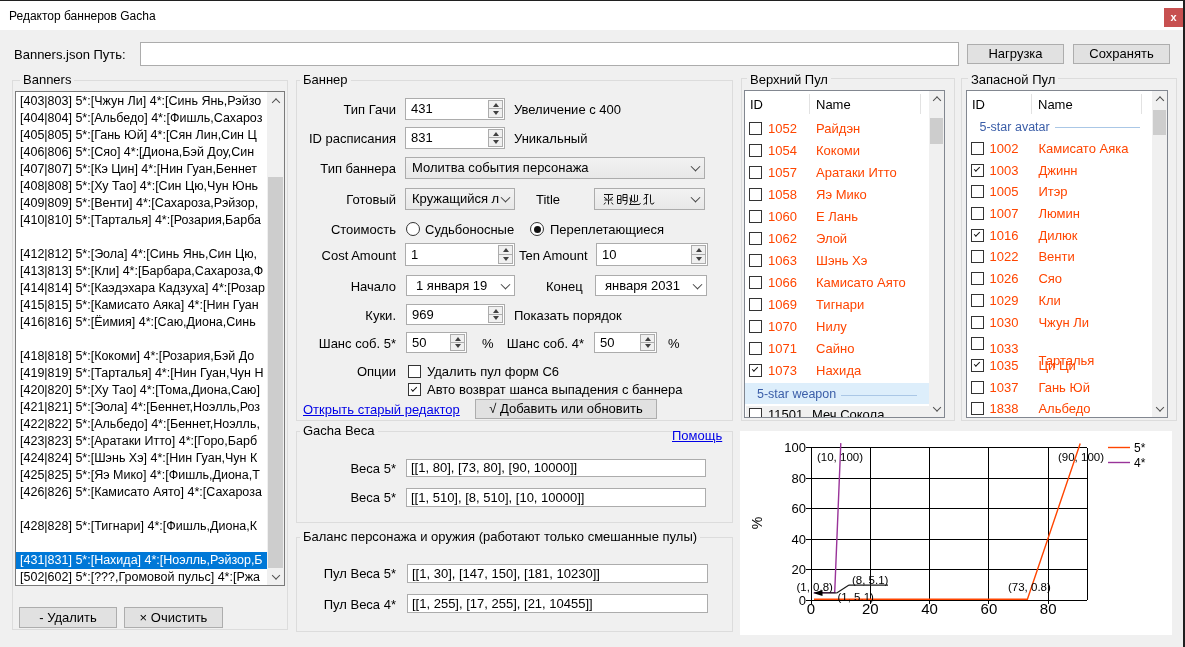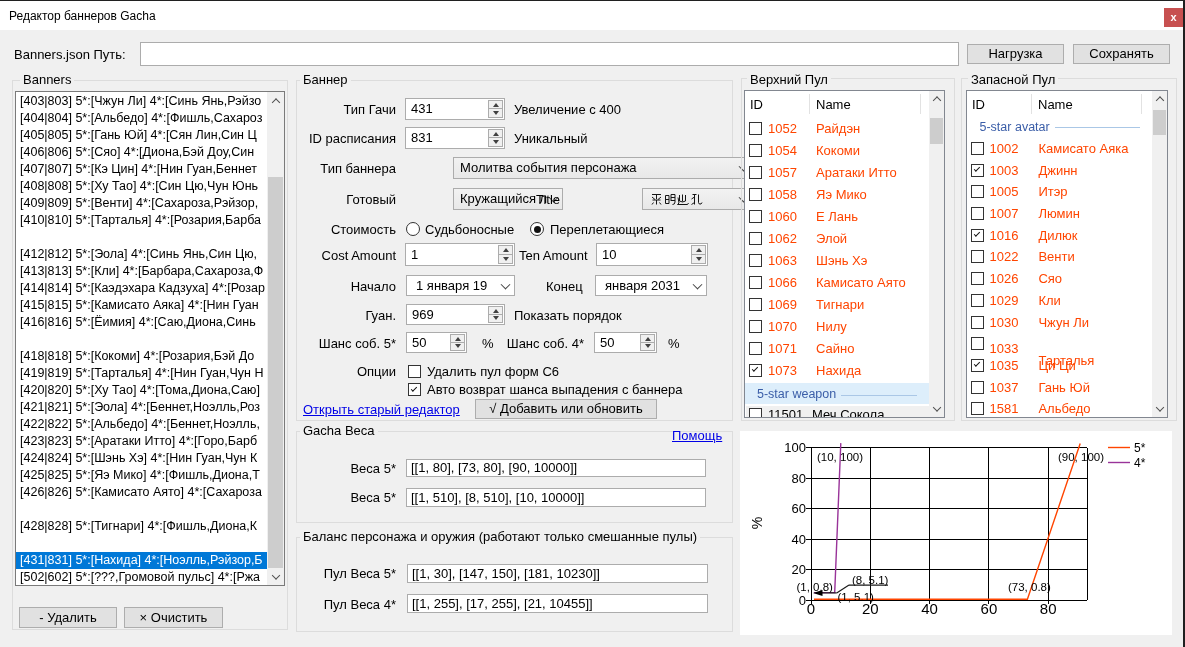--- a/index.html
+++ b/index.html
@@ -7,21 +7,21 @@
   .abs { position:absolute; }
   .lbl { position:absolute; font-size:13px; line-height:15px; white-space:nowrap; }
   .rlbl { position:absolute; font-size:13px; line-height:15px; text-align:right; white-space:nowrap; }
   .btn { position:absolute; background:#e1e1e1; border:1px solid #adadad; text-align:center; font-size:13px; color:#000; }
   .txt { position:absolute; background:#fff; border:1px solid #acacac; font-size:13px; white-space:nowrap; overflow:hidden; }
   .grp { position:absolute; border:1px solid #dcdcdc; }
   .grplbl { position:absolute; background:#f0f0f0; padding:0 3px; font-size:13px; line-height:14px; white-space:nowrap; }
   .spinbtn { position:absolute; right:1px; width:15px; background:#f0f0f0; border:1px solid #acacac; }
   .tri-up { width:0;height:0;border-left:3.5px solid transparent;border-right:3.5px solid transparent;border-bottom:4px solid #404040; position:absolute; left:50%; top:50%; transform:translate(-50%,-50%); }
   .tri-dn { width:0;height:0;border-left:3.5px solid transparent;border-right:3.5px solid transparent;border-top:4px solid #404040; position:absolute; left:50%; top:50%; transform:translate(-50%,-50%); }
-  .combo { position:absolute; background:linear-gradient(#f2f2f2,#e8e8e8); border:1px solid #acacac; font-size:13px; white-space:nowrap; overflow:hidden;margin-left:48px; }
+  .combo { position:absolute; background:linear-gradient(#f2f2f2,#e8e8e8); border:1px solid #acacac; font-size:13px; white-space:nowrap; overflow:hidden; }
   .chev { position:absolute; right:5px; top:50%; width:7px; height:7px; border-right:1.6px solid #444; border-bottom:1.6px solid #444; transform:translateY(-70%) rotate(45deg); }
   .cb { position:absolute; width:13px; height:13px; background:#fff; border:1px solid #333; }
   .check { position:absolute; left:1.5px; top:2.5px; width:6px; height:3.2px; border-left:1.6px solid #111; border-bottom:1.6px solid #111; transform:rotate(-45deg); }
   .link { position:absolute; color:#0000e6; text-decoration:underline; font-size:13px; white-space:nowrap; }
   .orow { position:absolute; font-size:13px; color:#ff4500; white-space:nowrap; }
   .scroll { position:absolute; background:#f0f0f0; }
   .sbtn { position:absolute; left:0; width:100%; background:#f0f0f0; }
   .chevron-up { position:absolute; left:50%; top:50%; width:6px; height:6px; border-left:1.5px solid #505050; border-top:1.5px solid #505050; transform:translate(-50%,-25%) rotate(45deg); }
   .chevron-dn { position:absolute; left:50%; top:50%; width:6px; height:6px; border-left:1.5px solid #505050; border-top:1.5px solid #505050; transform:translate(-50%,-75%) rotate(225deg); }
   .thumb { position:absolute; left:1px; right:1px; background:#cdcdcd; }
@@ -136,21 +136,21 @@
       <div class="tri-up"></div>
     </div>
 <div class="spinbtn" style="bottom:1px;height:10.5px;">
       <div class="tri-dn"></div>
     </div>
 </div>
 <div class="rlbl" style="left:256px;top:278.5px;width:140px;">Начало</div>
 <div class="txt" style="left:406px;top:275px;width:109px;height:21px;line-height:19px;padding-left:9px;">1  января  19<div class="chev"></div></div>
 <div class="lbl" style="left:546px;top:278.5px;">Конец</div>
 <div class="txt" style="left:595px;top:275px;width:112px;height:21px;line-height:19px;padding-left:9px;">января  2031<div class="chev"></div></div>
-<div class="rlbl" style="left:256px;top:307.5px;width:140px;">Гуан.</div>
+<div class="rlbl" style="left:256px;top:307.5px;width:140px;">Куки.</div>
 <div class="txt" style="left:406px;top:304px;width:99px;height:21px;line-height:19px;padding-left:5px;">969
 <div class="spinbtn" style="top:1px;height:9.5px;">
       <div class="tri-up"></div>
     </div>
 <div class="spinbtn" style="bottom:1px;height:9.5px;">
       <div class="tri-dn"></div>
     </div>
 </div>
 <div class="lbl" style="left:514px;top:307.5px;">Показать порядок</div>
 <div class="rlbl" style="left:256px;top:335.5px;width:140px;">Шанс соб. 5*</div>
@@ -303,21 +303,21 @@
 <div class="orow" style="left:71.4px;top:245.2px;margin-top:17px;">Тарталья</div>
 <div class="cb" style="left:4px;top:267.9px;">
       <div class="check"></div>
     </div>
 <div class="orow" style="left:22.6px;top:266.9px;">1035</div>
 <div class="orow" style="left:71.4px;top:266.9px;">Ци Ци</div>
 <div class="cb" style="left:4px;top:289.6px;"></div>
 <div class="orow" style="left:22.6px;top:288.6px;">1037</div>
 <div class="orow" style="left:71.4px;top:288.6px;">Гань Юй</div>
 <div class="cb" style="left:4px;top:311.3px;"></div>
-<div class="orow" style="left:22.6px;top:310.3px;">1581</div>
+<div class="orow" style="left:22.6px;top:310.3px;">1838</div>
 <div class="orow" style="left:71.4px;top:310.3px;">Альбедо</div>
 <div class="scroll" style="left:185px;top:0;width:15px;height:326px;">
 <div class="sbtn" style="top:0;height:16px;">
         <div class="chevron-up"></div>
       </div>
 <div class="thumb" style="top:18.5px;height:25.5px;"></div>
 <div class="sbtn" style="bottom:0;height:16px;">
         <div class="chevron-dn"></div>
       </div>
 </div>

